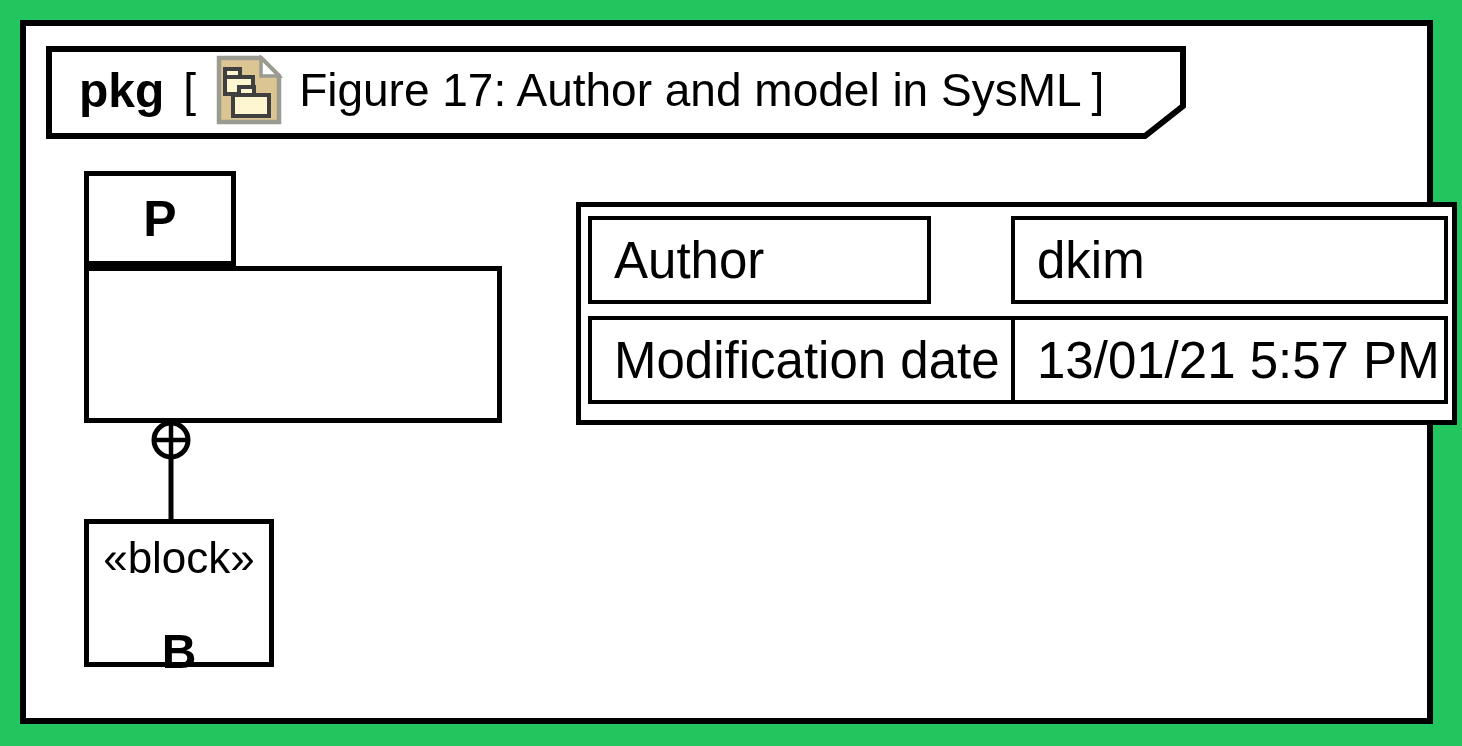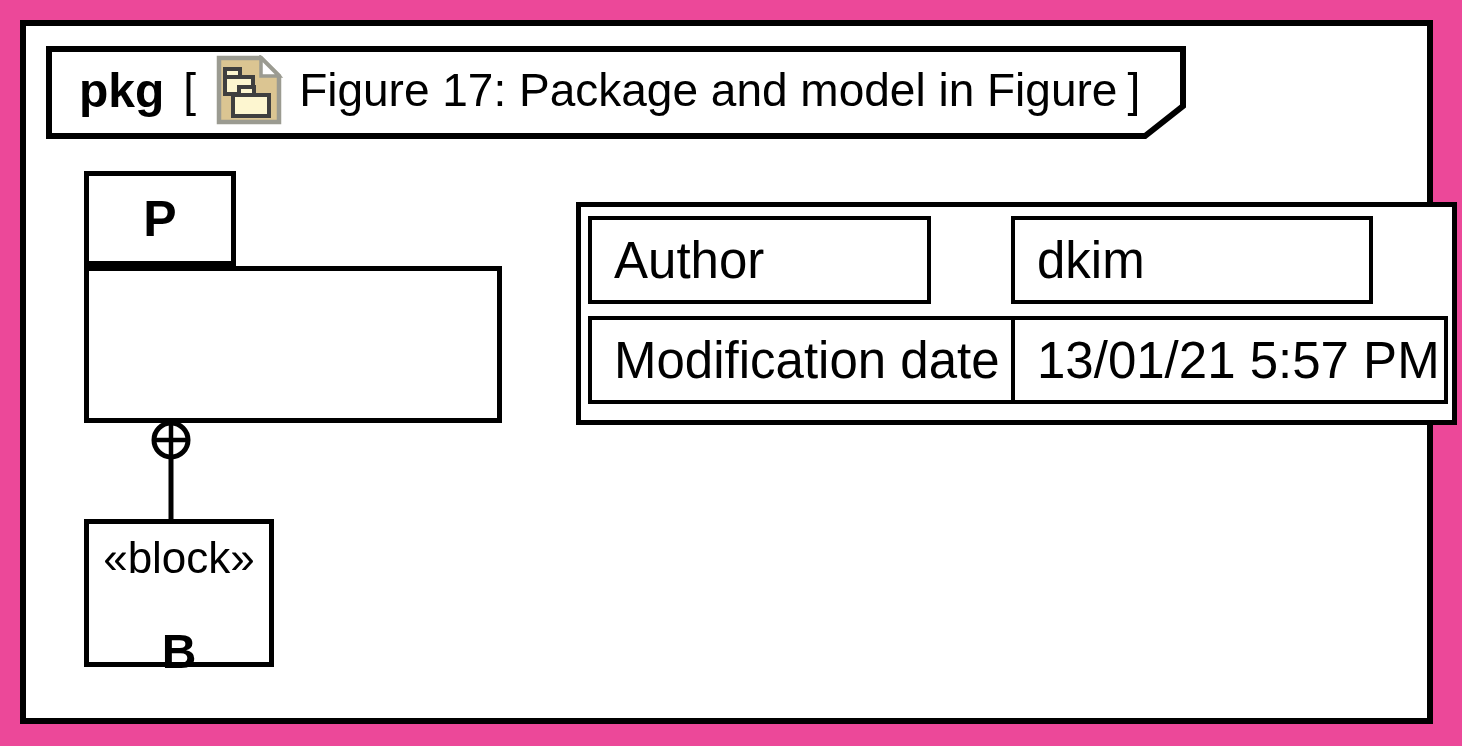--- a/index.html
+++ b/index.html
@@ -1,17 +1,17 @@
 <!DOCTYPE html>
 <html><head>
 <meta charset="utf-8">
 <style>
   html,body{margin:0;padding:0;background:#ffffff;}
   .canvas{
-    position:relative;width:1462px;height:746px;background:#ec4899;
+    position:relative;width:1462px;height:746px;background:#22c55e;
     font-family:"Liberation Sans","DejaVu Sans",sans-serif;color:#000;
     overflow:hidden;
   }
   
   .frame{
     position:absolute;left:20px;top:20px;width:1413px;height:704px;
     border:6px solid #000;box-sizing:border-box;background:#fff;
   }
   .frame-header-svg{position:absolute;left:20px;top:20px;width:1144px;height:97px;}
   .frame-header-content{
@@ -49,21 +49,21 @@
   .props-table{
     position:absolute;left:550px;top:176px;width:881px;height:223px;
     border:5px solid #000;box-sizing:border-box;background:#fff;
   }
   .props-cell{
     position:absolute;border:4px solid #000;box-sizing:border-box;background:#fff;
     display:flex;align-items:center;padding-left:22px;font-size:51px;
     white-space:nowrap;overflow:hidden;
   }
   .cell-k1{left:7px;top:9px;width:343px;height:88px;}
-  .cell-v1{left:430px;top:9px;width:362px;height:88px;}
+  .cell-v1{left:430px;top:9px;width:437px;height:88px;}
   .cell-k2{left:7px;top:109px;width:451px;height:88px;}
   .cell-v2{left:430px;top:109px;width:437px;height:88px;}
 </style>
 </head>
 <body>
 
 <div class="canvas">
 
   <div class="frame">
 
@@ -77,21 +77,21 @@
       <svg class="diagram-icon" viewBox="0 0 70 70" xmlns="http://www.w3.org/2000/svg">
         <path d="M5,3 H47 L65,21 V67 H5 Z" fill="#dbc592" stroke="#9b9b91" stroke-width="4.5" stroke-linejoin="miter"></path>
         <path d="M47,3 L65,21 H47 Z" fill="#ffffff" stroke="#9b9b91" stroke-width="3.5" stroke-linejoin="miter"></path>
         <g fill="#fdf6d0" stroke="#3f3f3f" stroke-width="4">
           <rect x="11" y="14" width="15" height="8"></rect>
           <rect x="11" y="22" width="28" height="17"></rect>
           <rect x="25" y="32" width="15" height="8"></rect>
           <rect x="19" y="40" width="36" height="21"></rect>
         </g>
       </svg>
-      <span class="frame-title">Figure 17: Package and model in Figure</span>
+      <span class="frame-title">Figure 17: Author and model in SysML</span>
       <span class="bracket close">]</span>
     </div>
 
     <div class="pkg-tab">
       <span>P</span>
     </div>
     <div class="pkg-body"></div>
 
     <svg class="connector-svg" viewBox="0 0 46 102" xmlns="http://www.w3.org/2000/svg">
       <line x1="23" y1="0" x2="23" y2="102" stroke="#000000" stroke-width="5"></line>

